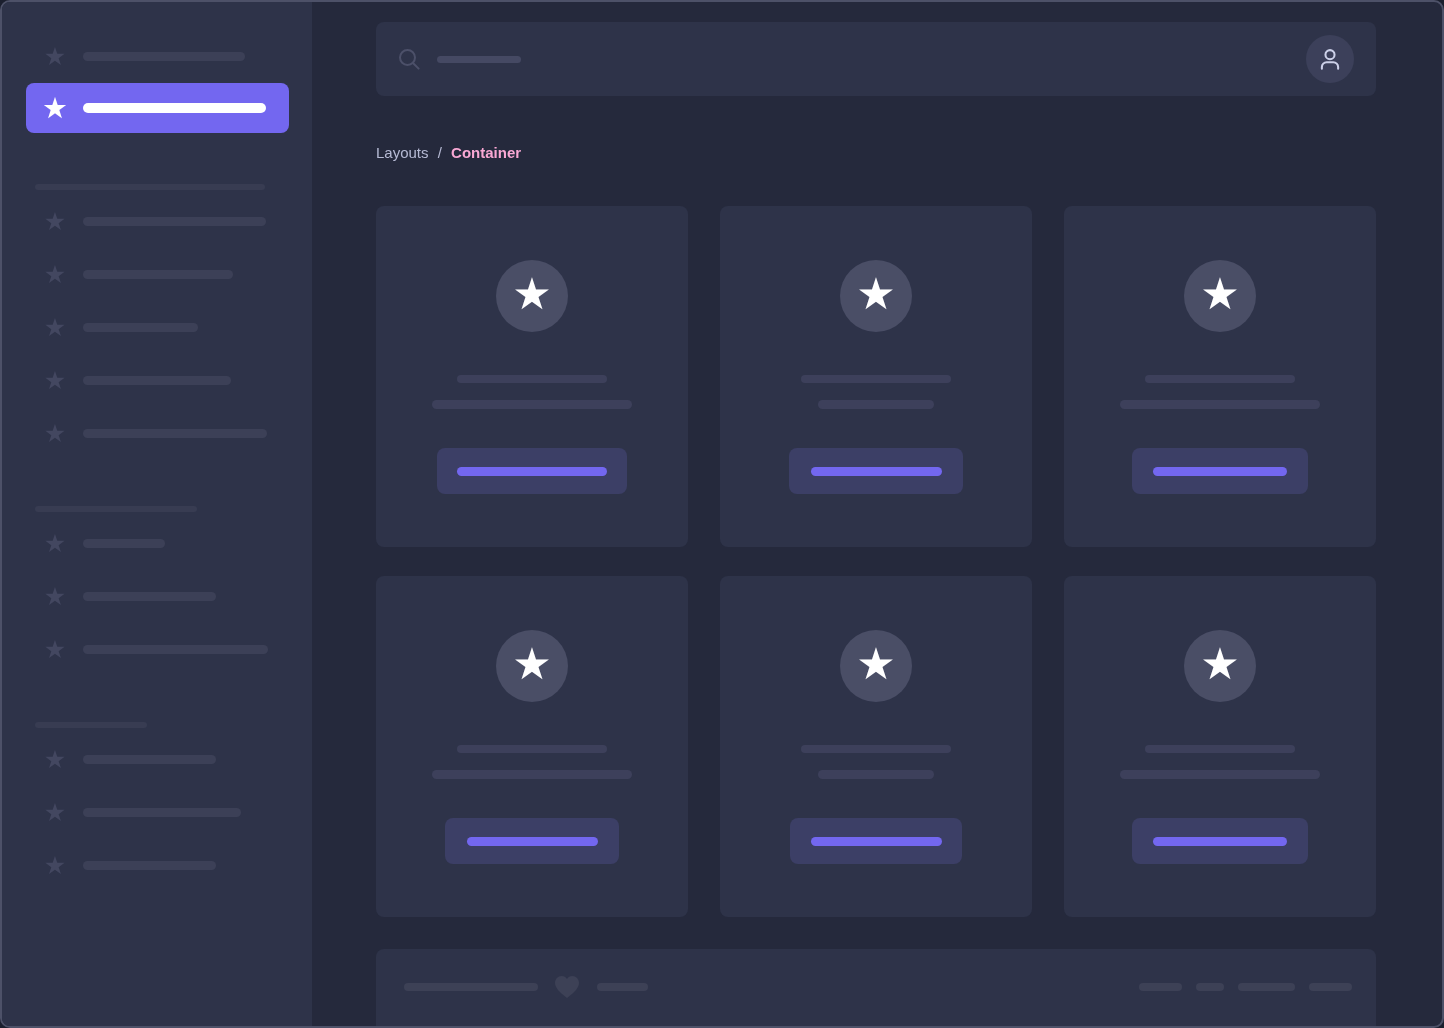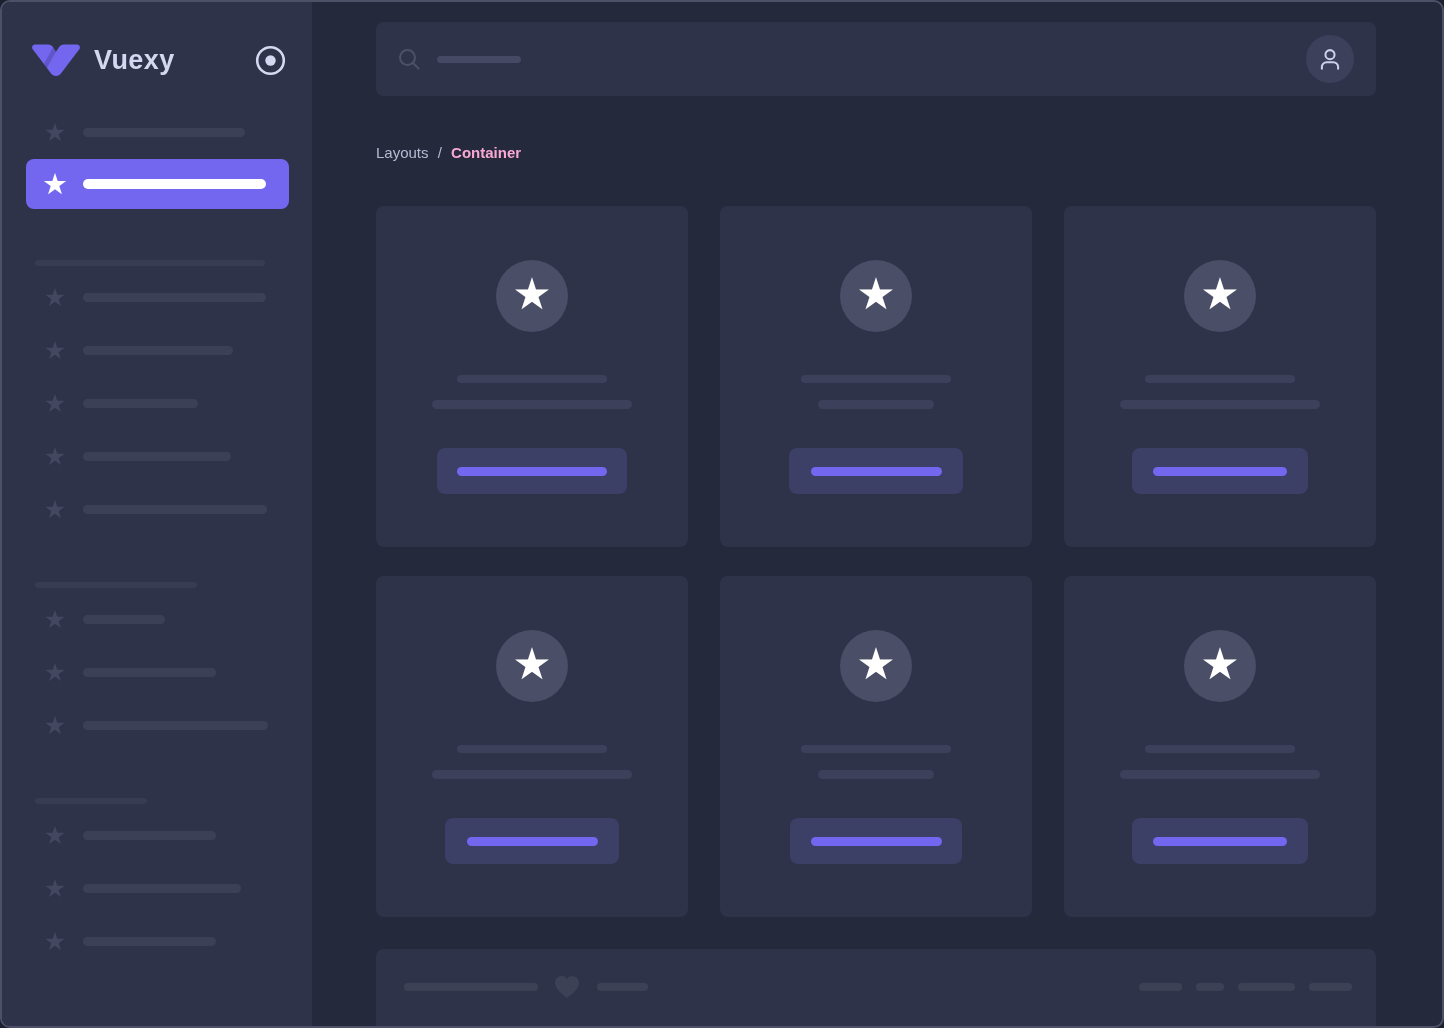--- a/index.html
+++ b/index.html
@@ -129,31 +129,20 @@
   .fbar { height: 8px; border-radius: 4px; background: #3d4156; }
   .heart { width: 26px; height: 24px; margin: 0 17px 0 16px; }
   .footer-right .fbar { margin-left: 14px; }
 </style>
 </head>
 <body>
 
 <div class="window">
 
   <aside class="sidebar">
-    <div class="logo-row">
-      <svg class="logo-mark" viewBox="0 0 48 34">
-        <path fill="#7367f0" d="M3,1.5 h13 c2,0 3.9,1 5,2.8 L24,8.8 l3-4.5 c1.1,-1.8 3,-2.8 5,-2.8 h13 c2.3,0 3.7,2.5 2.5,4.5 L29.3,30 c-2.4,4 -8.2,4 -10.6,0 L0.5,6 C-0.7,4 0.7,1.5 3,1.5 Z"></path>
-        <path fill="#000000" opacity="0.16" d="M21,4.3 L24,8.8 L14.5,25.5 L12,20.5 Z"></path>
-      </svg>
-      <span class="app-name">Vuexy</span>
-      <svg class="collapse-toggle" viewBox="0 0 31 31">
-        <circle cx="15.5" cy="15.5" r="13.3" fill="none" stroke="#d4d8f0" stroke-width="2.6"></circle>
-        <circle cx="15.5" cy="15.5" r="5.2" fill="#d4d8f0"></circle>
-      </svg>
-    </div>
     <nav class="side-menu">
         <div class="s-item">
           <span class="star">★</span>
           <span class="s-bar" style="width:162px"></span>
         </div>
         <div class="s-item active">
           <span class="star">★</span>
           <span class="s-bar" style="width:183px"></span>
         </div>
         <div class="s-divider">

